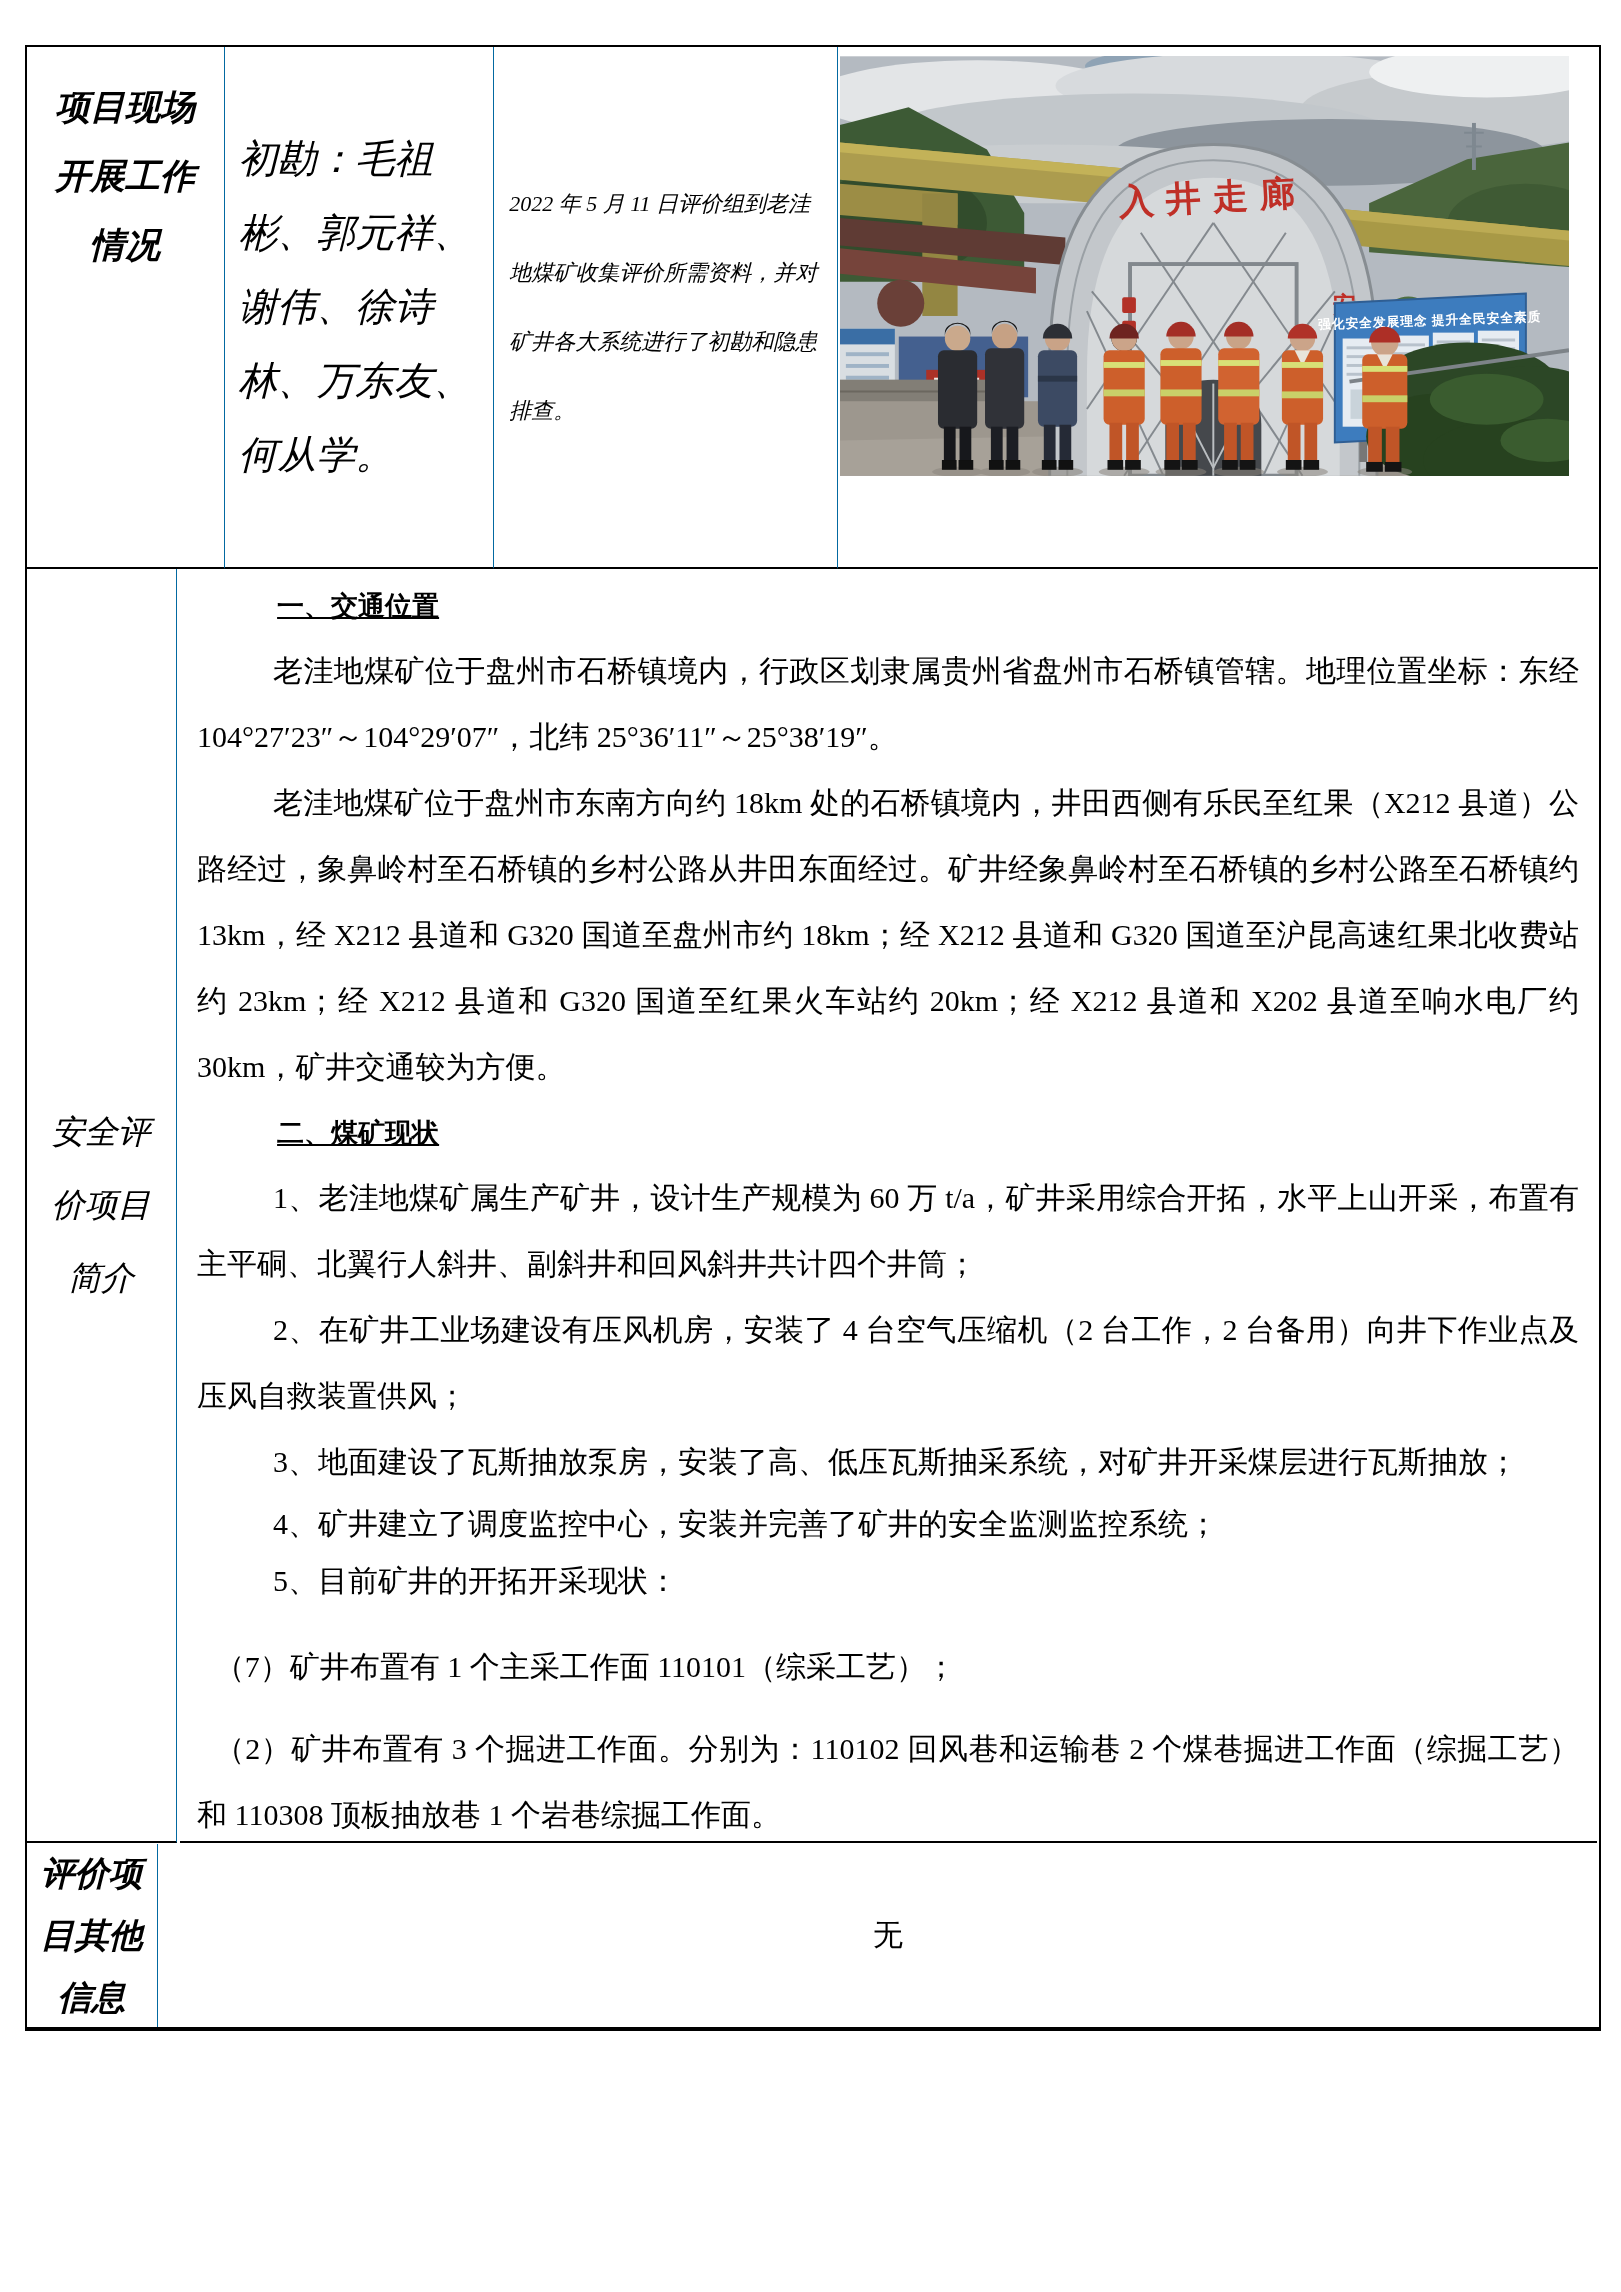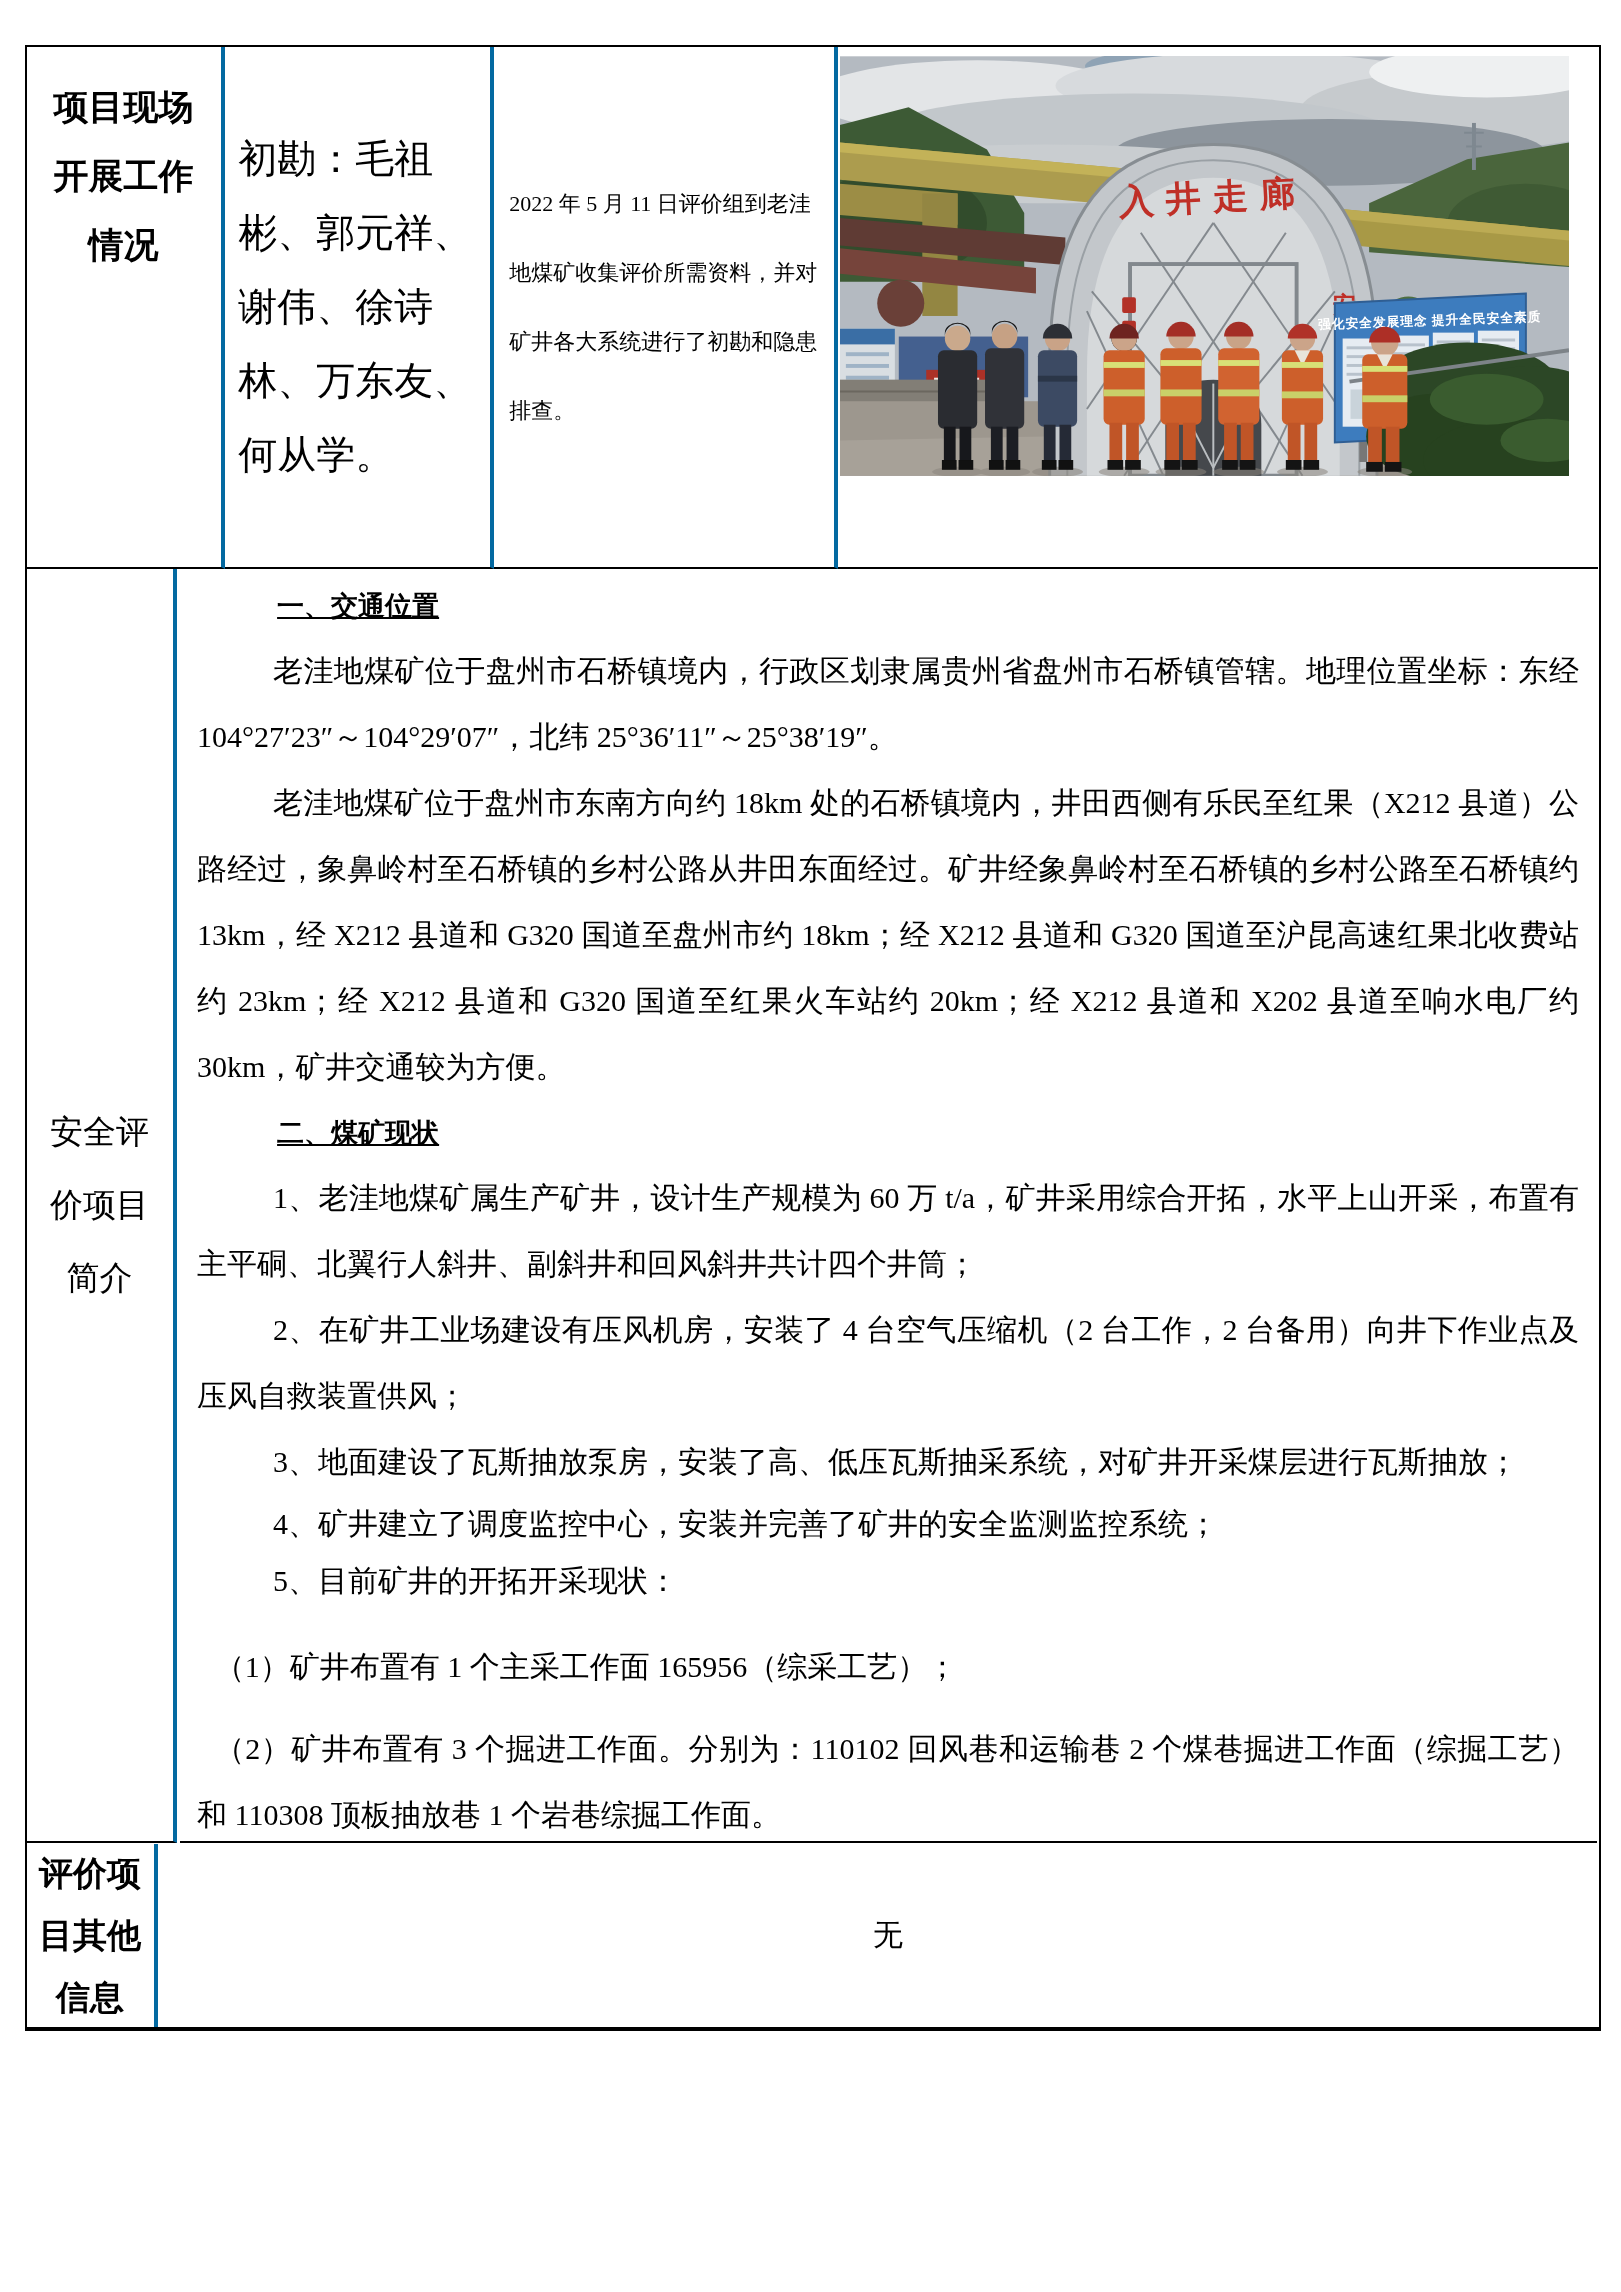--- a/index.html
+++ b/index.html
@@ -2,21 +2,21 @@
 <html><head>
 <meta charset="utf-8">
 <style>
   html,body{margin:0;padding:0;background:#ffffff;}
   *{box-sizing:border-box;}
   .page{position:relative;width:1621px;height:2293px;background:#ffffff;overflow:hidden;
         font-family:"Liberation Serif",serif;color:#000;}
   .tbl{position:absolute;left:24.5px;top:45px;width:1576px;height:1986px;
        border:2.9px solid #000;border-bottom-width:4.9px;}
   .cell{position:absolute;}
-  .br{border-right:4px solid #0369a1;}
+  .br{border-right:1px solid #0369a1;font-style:italic;}
   .bb{border-bottom:2px solid #000;}
 
   
   .r1c1{left:0;top:0;width:198px;height:522px;padding-top:25.5px;
         font-size:35px;font-weight:700;text-align:center;line-height:69px;}
   .r1c2{left:198px;top:0;width:269px;height:522px;display:flex;align-items:center;
         font-size:39px;line-height:74px;padding:0 9.8px 0 13.7px;}
   .r1c3{left:467px;top:0;width:344px;height:522px;display:flex;align-items:center;
         font-size:22px;line-height:69px;padding:0 7.8px 0 15.7px;}
   .r1c4{left:811px;top:0;width:760px;height:522px;}
@@ -310,21 +310,21 @@
     <div class="cell r2c bb">
       <p class="sec-title">一、交通位置</p>
       <p class="bp">老洼地煤矿位于盘州市石桥镇境内，行政区划隶属贵州省盘州市石桥镇管辖。地理位置坐标：东经 104°27′23″～104°29′07″，北纬 25°36′11″～25°38′19″。</p>
       <p class="bp">老洼地煤矿位于盘州市东南方向约 18km 处的石桥镇境内，井田西侧有乐民至红果（X212 县道）公路经过，象鼻岭村至石桥镇的乡村公路从井田东面经过。矿井经象鼻岭村至石桥镇的乡村公路至石桥镇约 13km，经 X212 县道和 G320 国道至盘州市约 18km；经 X212 县道和 G320 国道至沪昆高速红果北收费站约 23km；经 X212 县道和 G320 国道至红果火车站约 20km；经 X212 县道和 X202 县道至响水电厂约 30km，矿井交通较为方便。</p>
       <p class="sec-title">二、煤矿现状</p>
       <p class="bp">1、老洼地煤矿属生产矿井，设计生产规模为 60 万 t/a，矿井采用综合开拓，水平上山开采，布置有主平硐、北翼行人斜井、副斜井和回风斜井共计四个井筒；</p>
       <p class="bp">2、在矿井工业场建设有压风机房，安装了 4 台空气压缩机（2 台工作，2 台备用）向井下作业点及压风自救装置供风；</p>
       <p class="bp">3、地面建设了瓦斯抽放泵房，安装了高、低压瓦斯抽采系统，对矿井开采煤层进行瓦斯抽放；</p>
       <p class="bp tight">4、矿井建立了调度监控中心，安装并完善了矿井的安全监测监控系统；</p>
       <p class="bp tight">5、目前矿井的开拓开采现状：</p>
-      <p class="sub sub-first">（1）矿井布置有 1 个主采工作面 165956（综采工艺）；</p>
+      <p class="sub sub-first">（7）矿井布置有 1 个主采工作面 110101（综采工艺）；</p>
       <p class="sub sub-second">（2）矿井布置有 3 个掘进工作面。分别为：110102 回风巷和运输巷 2 个煤巷掘进工作面（综掘工艺）和 110308 顶板抽放巷 1 个岩巷综掘工作面。</p>
     </div>
 
     <div class="cell r3h br">
       <div>评价项</div>
       <div>目其他</div>
       <div>信息</div>
     </div>
 
     <div class="cell r3c">

